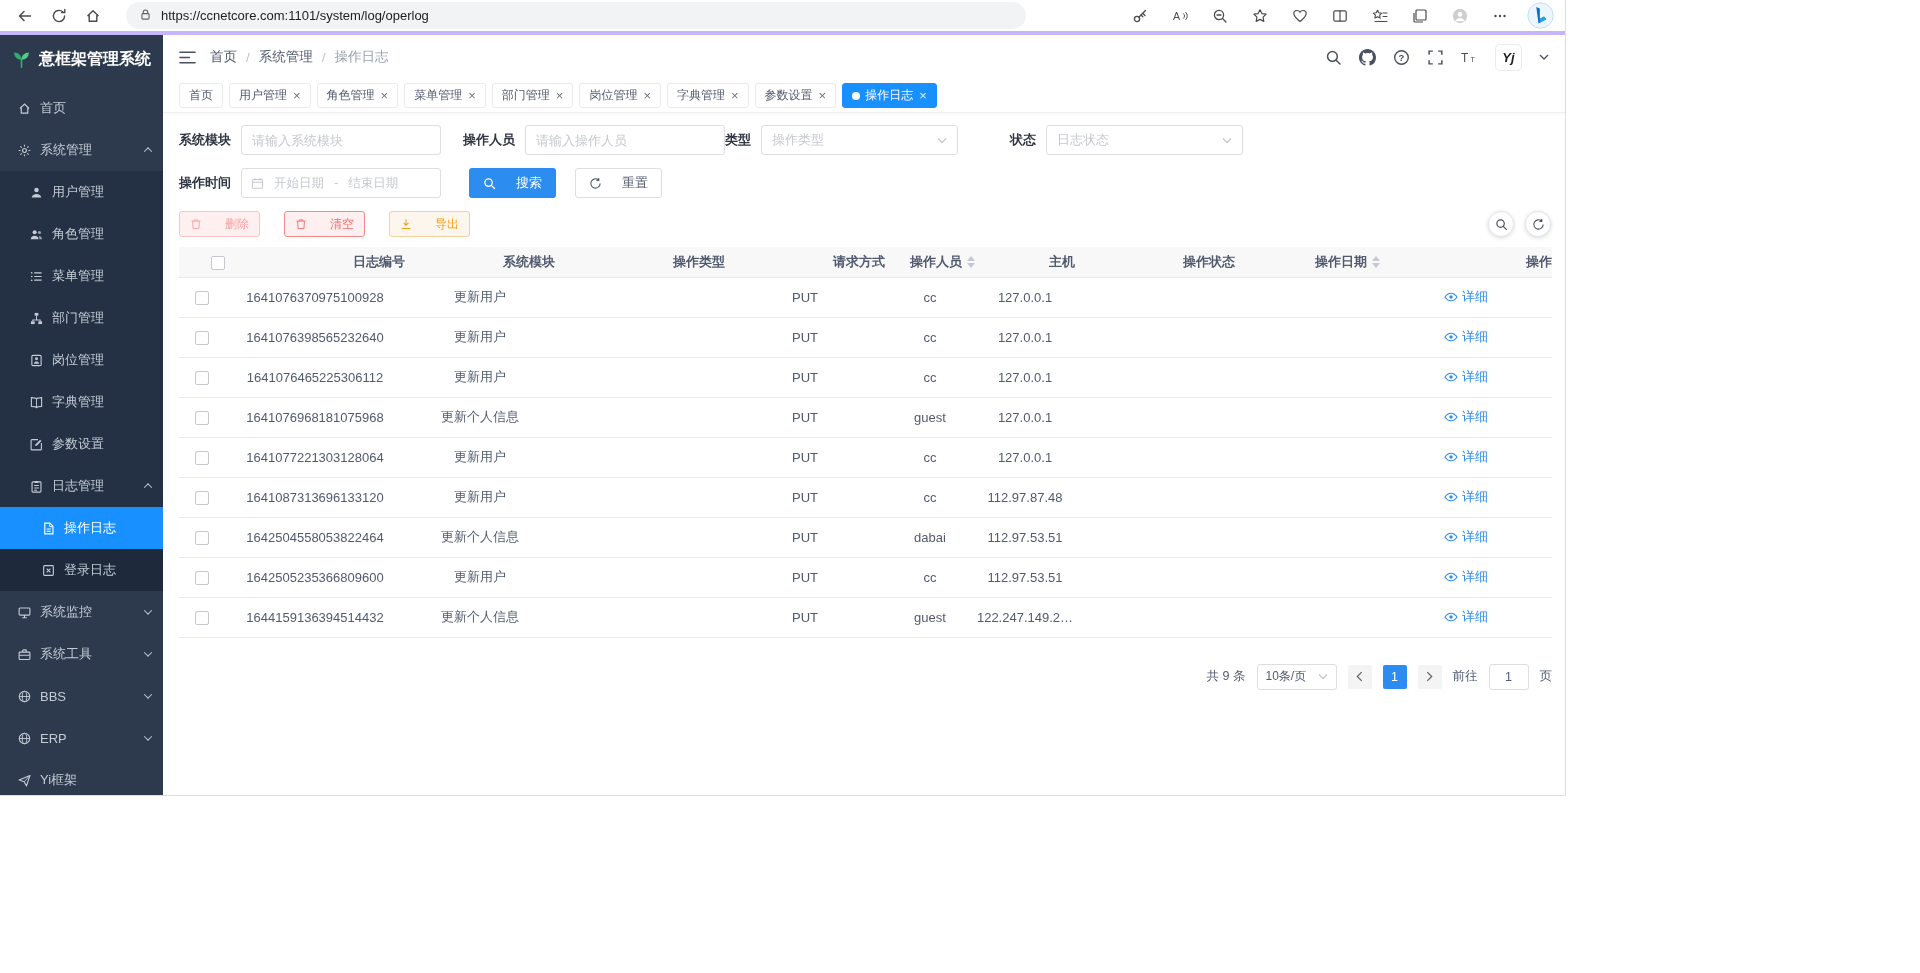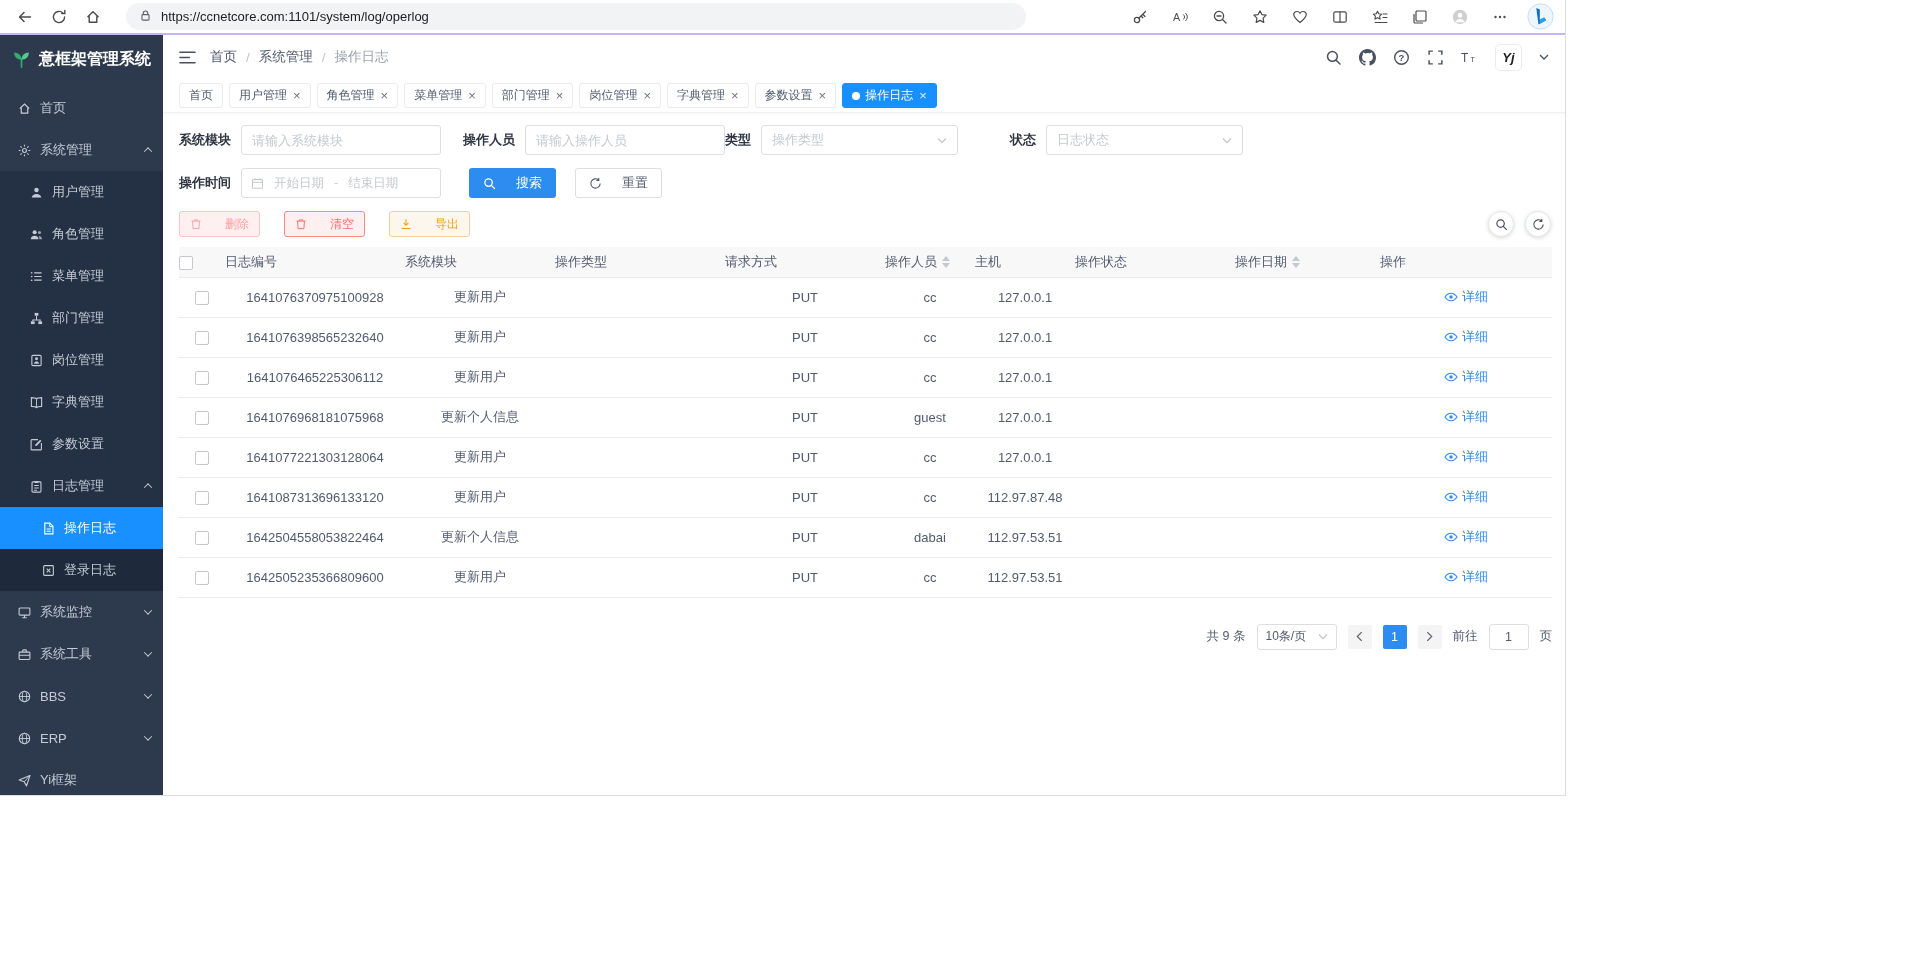--- a/index.html
+++ b/index.html
@@ -1,20 +1,20 @@
 <!DOCTYPE html>
 <html><head>
 <meta charset="utf-8">
 <style>
   *{box-sizing:border-box;margin:0;padding:0}
   html,body{width:1920px;height:973px;background:#fff;font-family:"Liberation Sans","DejaVu Sans",sans-serif;overflow:hidden}
   .window{position:absolute;top:0;left:0;width:1566px;height:796px;background:#fff;border-right:1px solid #dedede;border-bottom:1px solid #dedede}
 
   
-  .browser-bar{height:35px;display:flex;align-items:center;padding:0 8px;background:#fff;border-bottom:2px solid #c4b5fd}
+  .browser-bar{height:35px;display:flex;align-items:center;padding:0 8px;background:#fff;border-bottom:4px solid #c4b5fd}
   .bnav{width:34px;height:28px;display:flex;align-items:center;justify-content:center;color:#4b4b4b;border-radius:5px;flex-shrink:0}
   .bnav svg{width:16px;height:16px;display:block}
   .url-pill{flex:0 0 900px;height:27px;margin-left:16px;background:#f1f3f4;border-radius:14px;display:flex;align-items:center;padding:0 13px;gap:9px;overflow:hidden}
   .url-pill svg{width:13px;height:13px;color:#5f6368}
   .url-text{font-size:13px;color:#202124;white-space:nowrap}
   .browser-right{margin-left:auto;display:flex;gap:6px;align-items:center}
   .bing-wrap svg{width:27px;height:27px}
 
   
   .app{display:flex;height:760px}
@@ -74,21 +74,21 @@
   .btn-sm svg{width:12px;height:12px;display:block}
   .b-del{background:#fef0f0;border-color:#fbc4c4;color:#f7a2a2}
   .b-clear{background:#fef0f0;border-color:#f78989;color:#f56c6c;margin-left:24px}
   .b-export{background:#fdf6ec;border-color:#f3d19e;color:#f29d12;margin-left:24px}
   .circle-btn{width:26px;height:26px;border-radius:50%;background:#fff;border:1px solid #e4e7ea;box-shadow:0 1px 4px rgba(0,0,0,.15);display:flex;align-items:center;justify-content:center;color:#495060;cursor:pointer}
   .circle-btn svg{width:13px;height:13px;display:block}
   .circle-btn + .circle-btn{margin-left:11px}
   .spacer{flex:1}
 
   table{width:1373px;border-collapse:collapse;table-layout:fixed}
-  thead th{background:#f8f8f9;height:30px;font-size:13px;color:#515a6e;font-weight:normal;border-bottom:1px solid #e8eaec;text-align:left}
+  thead th{background:#f8f8f9;height:30px;font-size:13px;color:#515a6e;font-weight:bold;border-bottom:1px solid #e8eaec;text-align:right}
   tbody td{height:40px;font-size:13px;color:#515a6e;text-align:center;border-bottom:1px solid #e8eaec;overflow:hidden;white-space:nowrap;text-overflow:ellipsis}
   .cb{width:14px;height:14px;border:1px solid #c5c8ce;border-radius:2px;background:#fff;display:inline-block;vertical-align:middle;cursor:pointer}
   .thwrap{display:inline-flex;align-items:center;justify-content:center}
   .sorters{display:inline-flex;flex-direction:column;gap:2px;margin-left:5px;cursor:pointer}
   .car{width:0;height:0;border-left:4px solid transparent;border-right:4px solid transparent}
   .car.up{border-bottom:5px solid #c5c8ce}
   .car.dn{border-top:5px solid #c5c8ce}
   .detail{color:#2d8cf0;display:inline-flex;align-items:center;gap:4px;font-size:13px;cursor:pointer}
   .eicon svg{width:14px;height:14px;display:block}
 
@@ -783,20 +783,40 @@
                 <td><span class="detail">
                     <span class="eicon">
                       <svg viewBox="0 0 14 14">
                         <path d="M1 7s2.4-3.8 6-3.8S13 7 13 7s-2.4 3.8-6 3.8S1 7 1 7z" fill="none" stroke="currentColor" stroke-width="1.1"></path>
                         <circle cx="7" cy="7" r="1.7" fill="currentColor"></circle>
                       </svg>
                     </span>
                     <span>详细</span>
                   </span></td>
               </tr>
+              <tr>
+                <td class="td-cb"><span class="cb"></span></td>
+                <td>1644159136394514432</td>
+                <td>更新个人信息</td>
+                <td></td>
+                <td>PUT</td>
+                <td>guest</td>
+                <td>122.247.149.2…</td>
+                <td></td>
+                <td></td>
+                <td><span class="detail">
+                    <span class="eicon">
+                      <svg viewBox="0 0 14 14">
+                        <path d="M1 7s2.4-3.8 6-3.8S13 7 13 7s-2.4 3.8-6 3.8S1 7 1 7z" fill="none" stroke="currentColor" stroke-width="1.1"></path>
+                        <circle cx="7" cy="7" r="1.7" fill="currentColor"></circle>
+                      </svg>
+                    </span>
+                    <span>详细</span>
+                  </span></td>
+              </tr>
             </tbody>
         </table>
 
         <div class="pagination">
           <span>共 9 条</span>
           <div class="psize">
             <span>10条/页</span>
             <span class="sel-caret">
                 <svg viewBox="0 0 10 6">
                   <path d="M1 1l4 4 4-4" fill="none" stroke="currentColor" stroke-width="1.3"></path>

